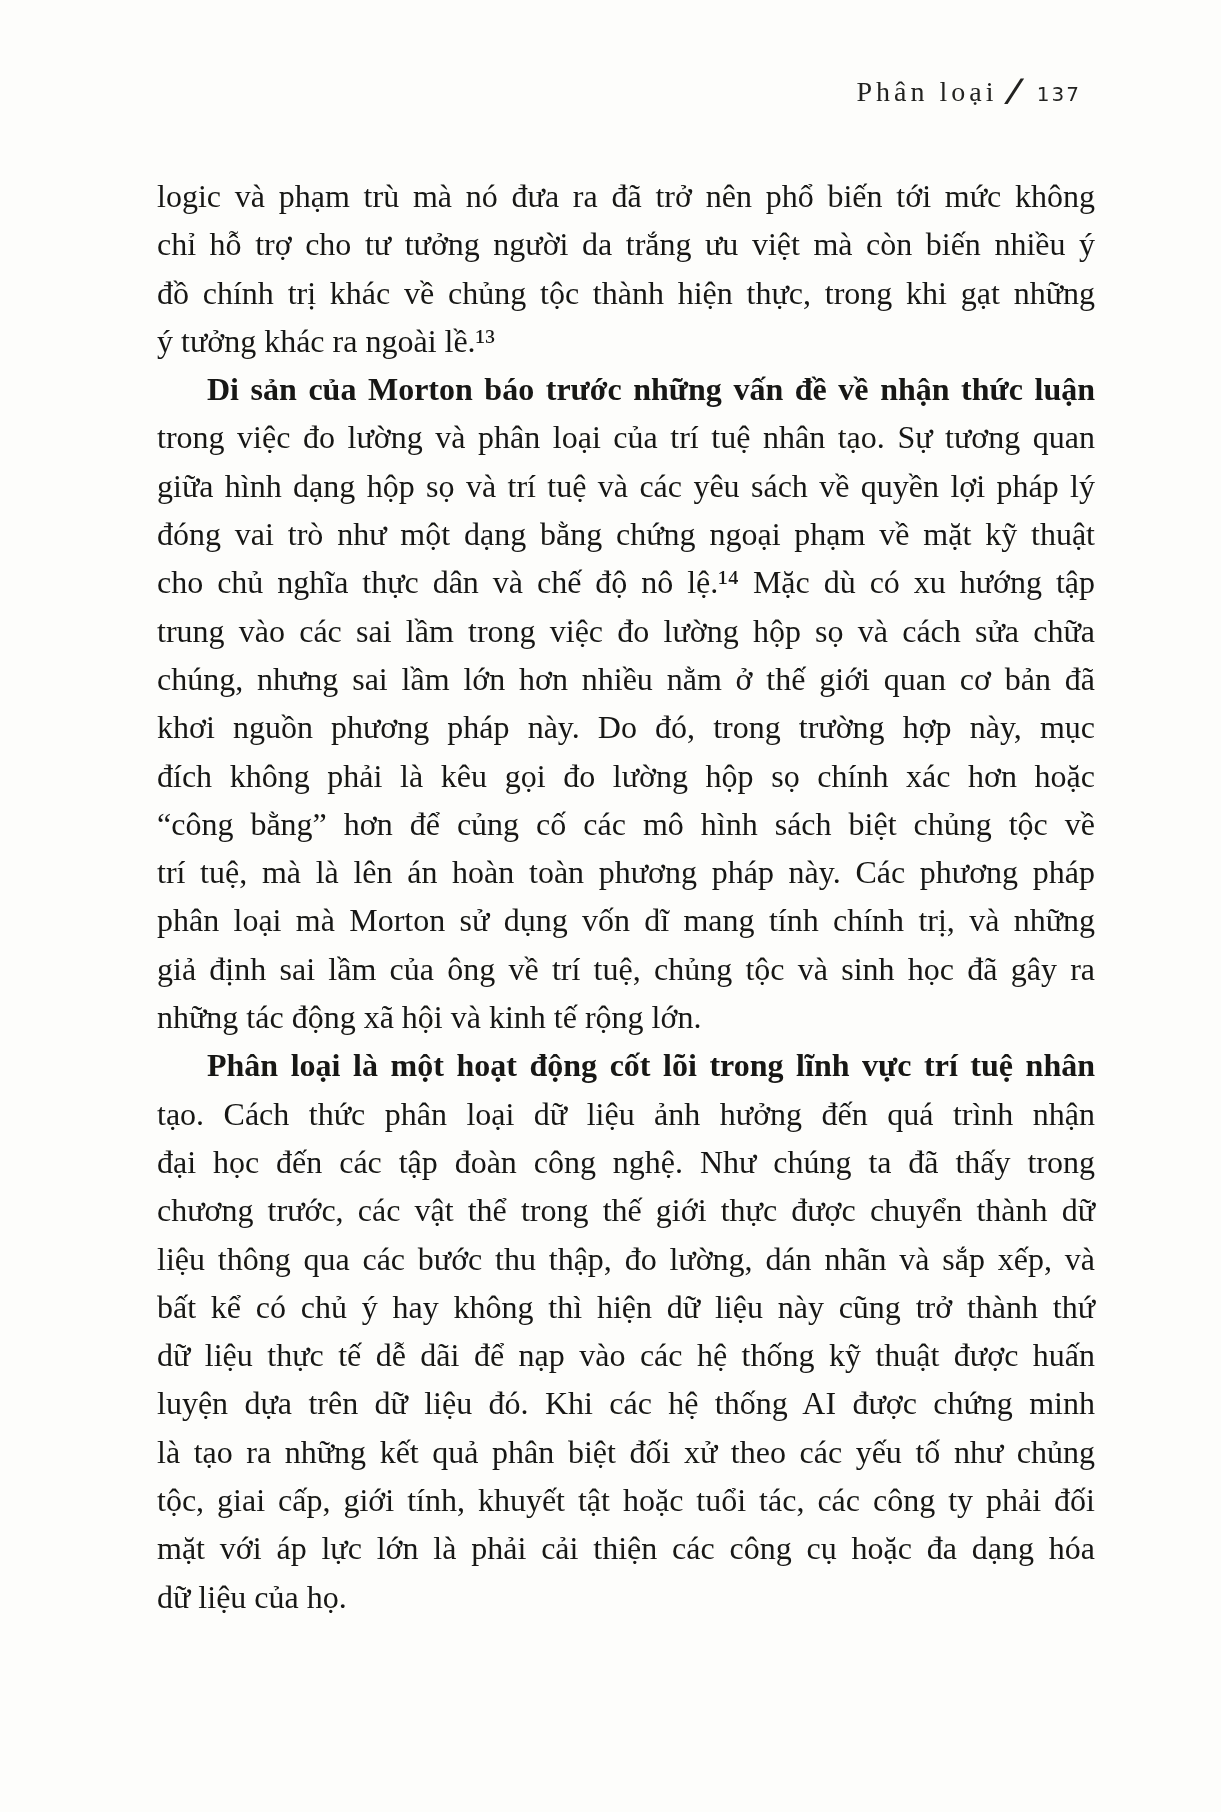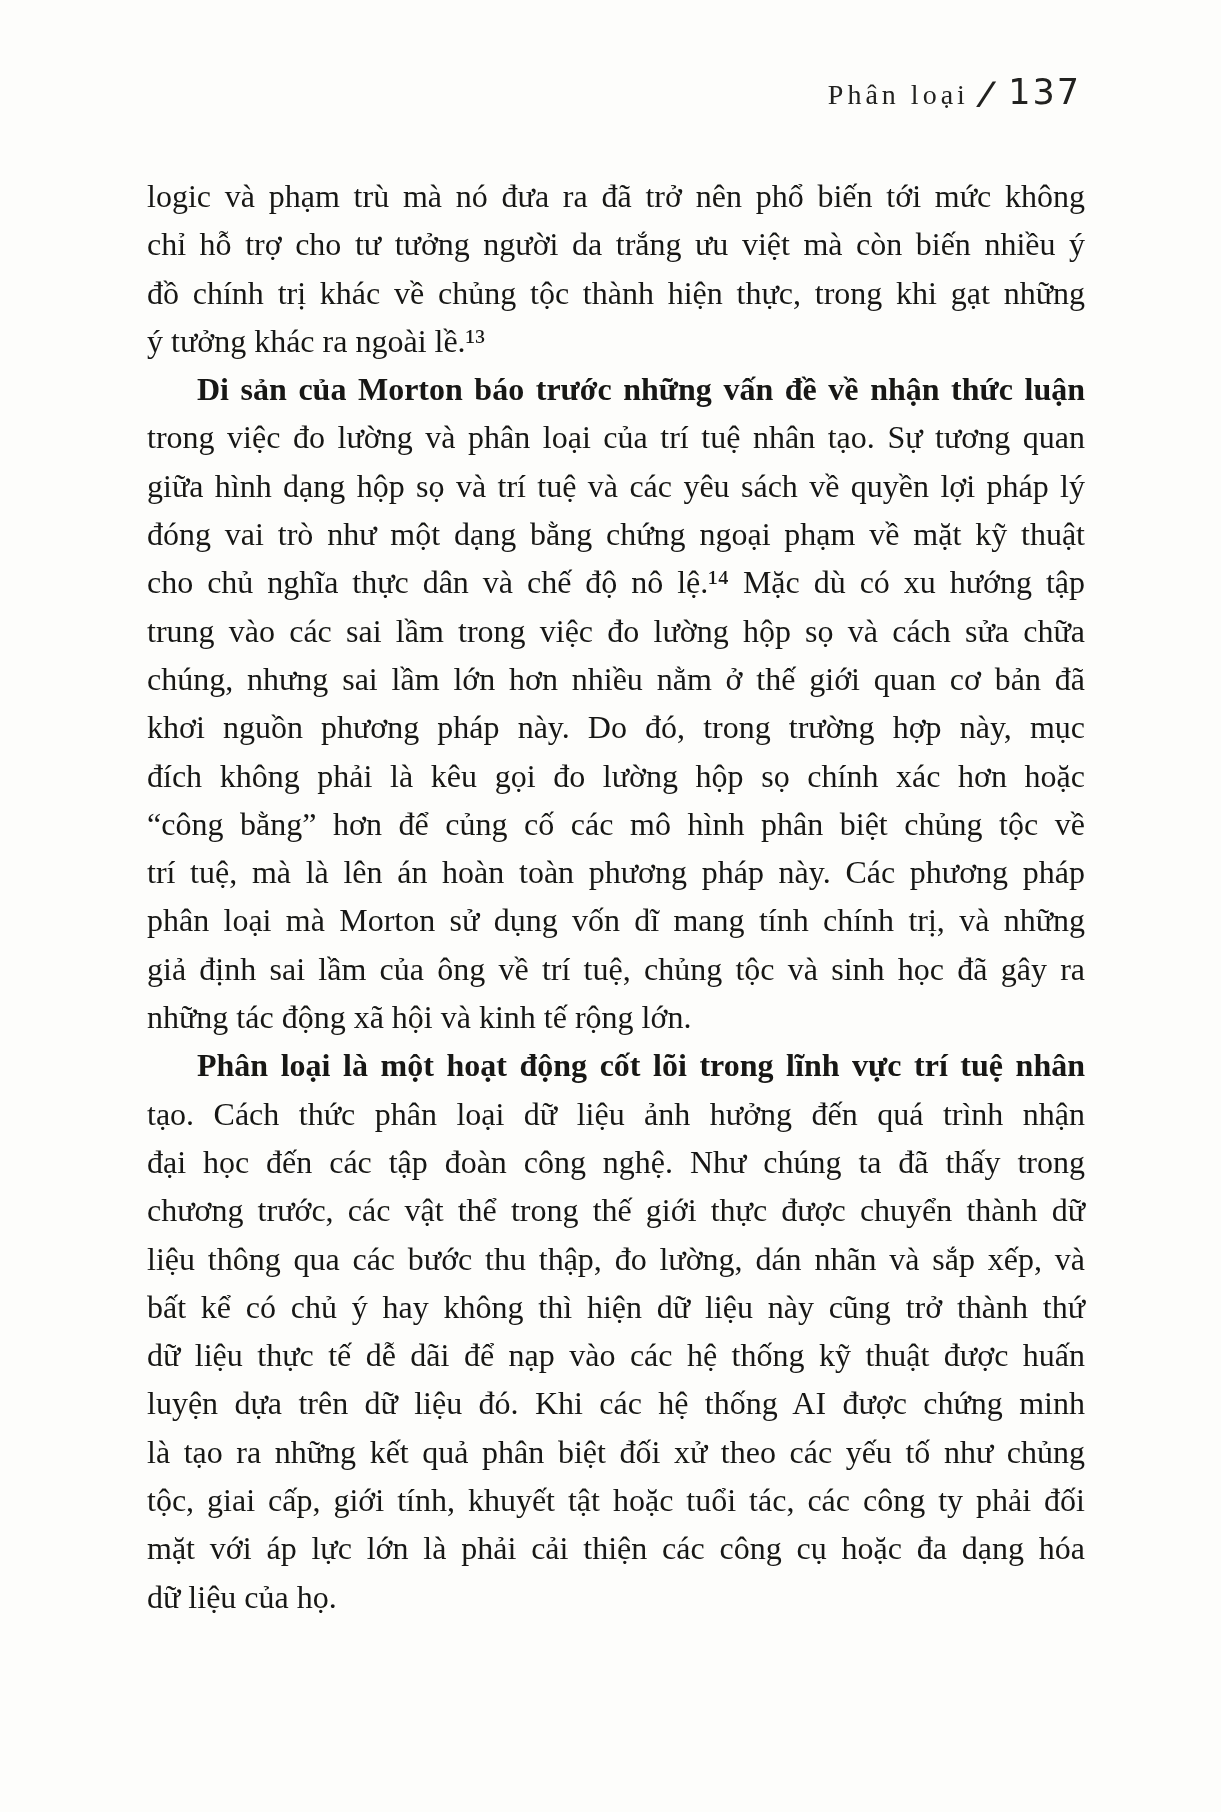--- a/index.html
+++ b/index.html
@@ -37,27 +37,27 @@
     display: inline-block;
     font-family: "DejaVu Sans", "Liberation Sans", sans-serif;
     font-weight: bold;
     font-style: italic;
     font-size: 31px;
     margin: 0 16px 0 12px;
     transform: skewX(-8deg);
   }
   .page-number {
     font-family: "DejaVu Sans", "Liberation Sans", sans-serif;
-    font-size: 35px;
+    font-size: 20px;
     letter-spacing: 2px;
     text-align: right;
   }
   .body-text {
     position: absolute;
-    left: 147px;
+    left: 157px;
     top: 172px;
     width: 938px;
     font-size: 32px;
     line-height: 48.3px;
     color: #171715;
   }
   .line {
     text-align: justify;
     text-align-last: justify;
   }
@@ -91,21 +91,21 @@
     <div class="para indented">
       <div class="line">Di sản của Morton báo trước những vấn đề về nhận thức luận</div>
       <div class="line">trong việc đo lường và phân loại của trí tuệ nhân tạo. Sự tương quan</div>
       <div class="line">giữa hình dạng hộp sọ và trí tuệ và các yêu sách về quyền lợi pháp lý</div>
       <div class="line">đóng vai trò như một dạng bằng chứng ngoại phạm về mặt kỹ thuật</div>
       <div class="line">cho chủ nghĩa thực dân và chế độ nô lệ.¹⁴ Mặc dù có xu hướng tập</div>
       <div class="line">trung vào các sai lầm trong việc đo lường hộp sọ và cách sửa chữa</div>
       <div class="line">chúng, nhưng sai lầm lớn hơn nhiều nằm ở thế giới quan cơ bản đã</div>
       <div class="line">khơi nguồn phương pháp này. Do đó, trong trường hợp này, mục</div>
       <div class="line">đích không phải là kêu gọi đo lường hộp sọ chính xác hơn hoặc</div>
-      <div class="line">“công bằng” hơn để củng cố các mô hình phân biệt chủng tộc về</div>
+      <div class="line">“công bằng” hơn để củng cố các mô hình sách biệt chủng tộc về</div>
       <div class="line">trí tuệ, mà là lên án hoàn toàn phương pháp này. Các phương pháp</div>
       <div class="line">phân loại mà Morton sử dụng vốn dĩ mang tính chính trị, và những</div>
       <div class="line">giả định sai lầm của ông về trí tuệ, chủng tộc và sinh học đã gây ra</div>
       <div class="line last">những tác động xã hội và kinh tế rộng lớn.</div>
     </div>
 
     <div class="para indented">
       <div class="line">Phân loại là một hoạt động cốt lõi trong lĩnh vực trí tuệ nhân</div>
       <div class="line">tạo. Cách thức phân loại dữ liệu ảnh hưởng đến quá trình nhận</div>
       <div class="line">đại học đến các tập đoàn công nghệ. Như chúng ta đã thấy trong</div>

